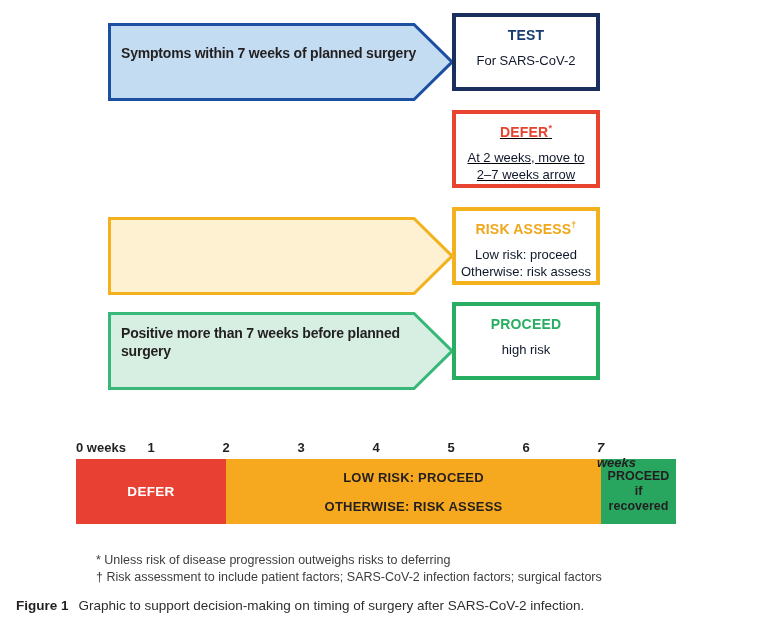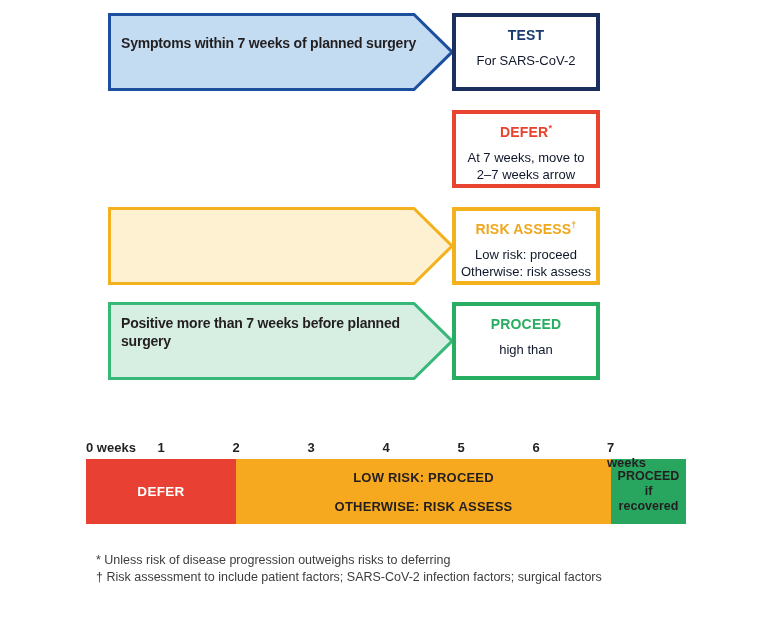--- a/index.html
+++ b/index.html
@@ -10,21 +10,21 @@
   }
   .canvas{position:absolute;inset:0;background:#ffffff;}
 
   
   .row{position:absolute;left:108px;width:520px;height:78px;}
   .row.r0{top:13px;}
   .row.r1{top:110px;}
   .row.r2{top:207px;}
   .row.r3{top:302px;}
 
-  .arrow{position:absolute;left:0;top:0;width:346px;height:60px;}
+  .arrow{position:absolute;left:0;top:10px;width:346px;height:60px;}
   .arrow svg{display:block;}
   .arrow-label{
     position:absolute;left:13px;top:50%;transform:translateY(-50%);
     width:332px;font-size:14px;font-weight:bold;color:#231f20;
     letter-spacing:-0.2px;line-height:18px;
   }
   .arrow-label.nowrap{white-space:nowrap;}
   .arrow-label.wrap{width:300px;}
 
   .r0 .arrow-shape{fill:#c3dcf2;stroke:#1d4fa1;}
@@ -32,45 +32,45 @@
   .r2 .arrow-shape{fill:#fdf1d2;stroke:#f2b11d;}
   .r3 .arrow-shape{fill:#d6efe2;stroke:#37b778;}
 
   .info-box{
     position:absolute;left:344px;top:0;width:148px;height:78px;
     box-sizing:border-box;background:#ffffff;border:4px solid #3b82f6;
     display:flex;flex-direction:column;align-items:center;
     padding-top:9px;text-align:center;
   }
   .r0 .info-box{border-color:#1a2f5e;}
-  .r1 .info-box{border-color:#e8432e;}
+  .r1 .info-box{border-color:#e8432e;text-decoration:underline;}
   .r2 .info-box{border-color:#f2b11d;}
   .r3 .info-box{border-color:#28ae61;}
 
   .box-title{font-size:14px;font-weight:bold;letter-spacing:0.2px;margin-bottom:9px;}
   .box-title sup{font-size:9px;}
   .r0 .box-title{color:#173a70;}
   .r1 .box-title{color:#e8432e;}
   .r2 .box-title{color:#f0a71c;}
   .r3 .box-title{color:#28ae61;}
   .box-line{font-size:13px;color:#0f172a;line-height:17px;}
 
   
-  .timeline{position:absolute;left:86px;top:440px;width:480px;}
+  .timeline{position:absolute;left:76px;top:440px;width:480px;}
   .tick-labels{position:relative;height:17px;font-size:13px;font-weight:bold;color:#231f20;}
   .tick{position:absolute;top:0;}
   .tick.center{transform:translateX(-50%);}
   .t0{left:0;}
   .t1{left:75px;}
   .t2{left:150px;}
   .t3{left:225px;}
   .t4{left:300px;}
   .t5{left:375px;}
   .t6{left:450px;}
-  .t7{left:521px;}
+  .t7{left:521px;font-style:italic;}
 
   .bar{display:flex;width:600px;height:65px;margin-top:2px;}
   .seg{display:flex;flex-direction:column;align-items:center;justify-content:center;
        text-align:center;font-weight:bold;}
   .seg-defer{width:25%;background:#e84133;color:#ffffff;font-size:13.5px;letter-spacing:0.3px;}
   .seg-risk{width:62.5%;background:#f6a81e;color:#231f20;font-size:13px;gap:14px;letter-spacing:0.2px;}
   .seg-proceed{width:12.5%;background:#28a55f;color:#231f20;font-size:12.5px;line-height:15px;}
 
   
   .footnotes{position:absolute;left:96px;top:552px;font-size:12.5px;color:#3d3d3d;line-height:17px;}
@@ -92,21 +92,21 @@
     <div class="info-box">
       <div class="box-title"><span>TEST</span><sup></sup></div>
       <div class="box-line">For SARS-CoV-2</div>
       <div class="box-line"></div>
     </div>
   </div>
 
   <div class="row r1">
     <div class="info-box">
       <div class="box-title"><span>DEFER</span><sup>*</sup></div>
-      <div class="box-line">At 7 weeks, move to</div>
+      <div class="box-line">At 2 weeks, move to</div>
       <div class="box-line">2–7 weeks arrow</div>
     </div>
   </div>
 
   <div class="row r2">
     <div class="arrow">
       <svg width="346" height="78" viewBox="0 0 346 78">
         <polygon class="arrow-shape" points="1.5,1.5 306,1.5 344,39 306,76.5 1.5,76.5" stroke-width="3"></polygon>
       </svg>
     </div>
@@ -119,21 +119,21 @@
 
   <div class="row r3">
     <div class="arrow">
       <svg width="346" height="78" viewBox="0 0 346 78">
         <polygon class="arrow-shape" points="1.5,1.5 306,1.5 344,39 306,76.5 1.5,76.5" stroke-width="3"></polygon>
       </svg>
       <div class="arrow-label wrap">Positive more than 7 weeks before planned surgery</div>
     </div>
     <div class="info-box">
       <div class="box-title"><span>PROCEED</span><sup></sup></div>
-      <div class="box-line">high than</div>
+      <div class="box-line">high risk</div>
     </div>
   </div>
 
   <div class="timeline">
     <div class="tick-labels">
       <span class="tick t0">0 weeks</span>
       <span class="tick center t1">1</span>
       <span class="tick center t2">2</span>
       <span class="tick center t3">3</span>
       <span class="tick center t4">4</span>
@@ -155,14 +155,17 @@
         <div>recovered</div>
       </div>
     </div>
   </div>
 
   <div class="footnotes">
     <div>* Unless risk of disease progression outweighs risks to deferring</div>
     <div>† Risk assessment to include patient factors; SARS-CoV-2 infection factors; surgical factors</div>
   </div>
 
+  <div class="caption">
+    <span class="cap-label">Figure 1</span><span>Graphic to support decision-making on timing of surgery after SARS-CoV-2 infection.</span>
+  </div>
 
 </div>
 
 </body></html>

